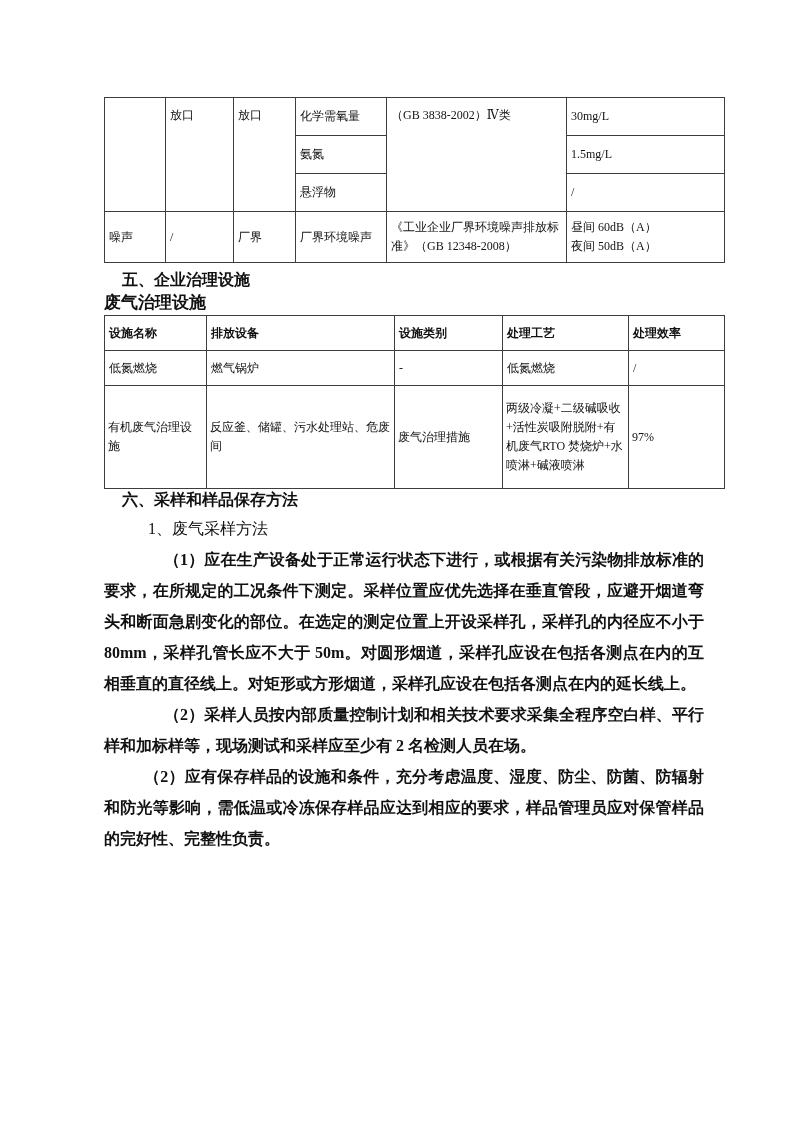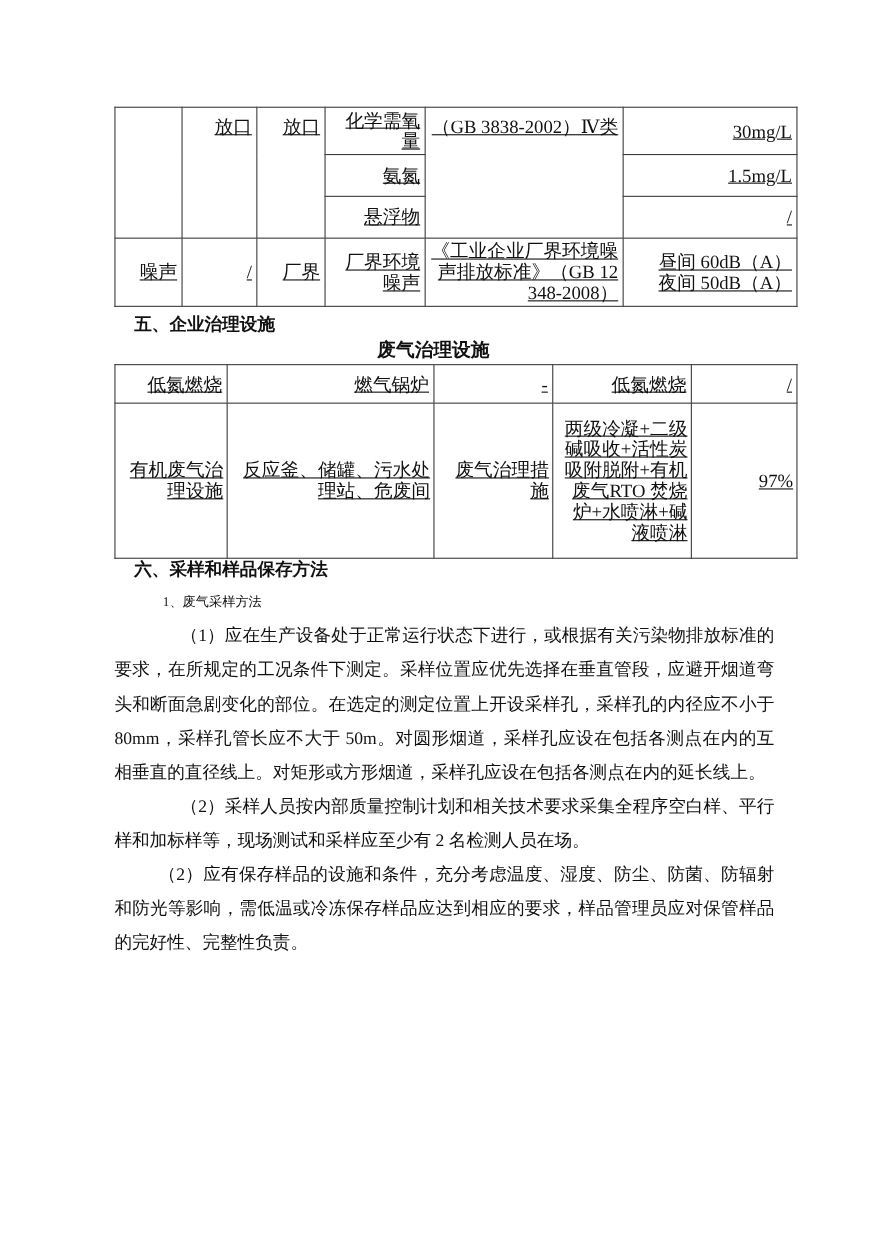--- a/index.html
+++ b/index.html
@@ -5,42 +5,42 @@
   html,body{margin:0;padding:0;background:#888;}
   .page{
     width:800px;height:1131px;background:#ffffff;position:relative;
     font-family:"Liberation Serif","DejaVu Serif",serif;
     color:#111;overflow:hidden;box-sizing:border-box;
   }
   .content{position:absolute;left:104px;top:97px;width:620px;}
 
   
   table{border-collapse:collapse;table-layout:fixed;}
-  td,th{border:1px solid #3d3d3d;text-align:right;vertical-align:middle;
-        font-size:17px;line-height:19px;padding:2px 4px;box-sizing:border-box;
-        font-weight:normal;word-break:break-all;text-decoration:underline;}
+  td,th{border:1px solid #3d3d3d;text-align:left;vertical-align:middle;
+        font-size:12px;line-height:19px;padding:2px 4px;box-sizing:border-box;
+        font-weight:normal;word-break:break-all;}
   .t1{width:620px;}
   .t1 .h38{height:38px;}
   .t1 .h51{height:51px;}
   .t1 td.vtop{vertical-align:top;padding-top:8px;}
   .t2{width:620px;margin-top:0;}
   .t2 th{font-weight:bold;height:35px;}
   .t2 .r1 td{height:35px;}
   .t2 .r2 td{height:98px;padding:13px 3px;}
 
   
   .sec{font-size:16px;font-weight:bold;margin:6px 0 2px 0;padding-left:18px;
        line-height:22px;}
-  .t2-title{font-size:17px;font-weight:bold;text-align:center;line-height:20px;
+  .t2-title{font-size:17px;font-weight:bold;text-align:left;line-height:20px;
        margin:0 0 2px 0;width:580px;}
   .body-text{width:600px;}
-  .sub{font-size:12px;margin:0;line-height:31px;}
+  .sub{font-size:16px;margin:0;line-height:31px;}
   .sub1{text-indent:44px;margin-top:2px;}
   .sub2{text-indent:60px;}
-  .para{font-size:16px;line-height:31px;margin:0;text-align:justify;}
+  .para{font-size:16px;line-height:31px;margin:0;text-align:justify;font-weight:bold;}
   .p1,.p2{text-indent:60px;}
   .p3{text-indent:40px;}
   .p4{text-indent:56px;}
 </style>
 </head>
 <body>
 
 <div class="page">
   <div class="content">
 
@@ -89,20 +89,27 @@
     <div class="t2-title">废气治理设施</div>
     <table class="t2">
       <colgroup>
         <col style="width:102px">
           <col style="width:188px">
           <col style="width:108px">
         <col style="width:126px">
           <col style="width:96px">
       </colgroup>
       <tbody>
+          <tr>
+        <th>设施名称</th>
+        <th>排放设备</th>
+        <th>设施类别</th>
+        <th>处理工艺</th>
+        <th>处理效率</th>
+      </tr>
       <tr class="r1">
         <td>低氮燃烧</td>
         <td>燃气锅炉</td>
         <td>-</td>
         <td>低氮燃烧</td>
         <td>/</td>
       </tr>
       <tr class="r2">
         <td>有机废气治理设施</td>
         <td>反应釜、储罐、污水处理站、危废间</td>

